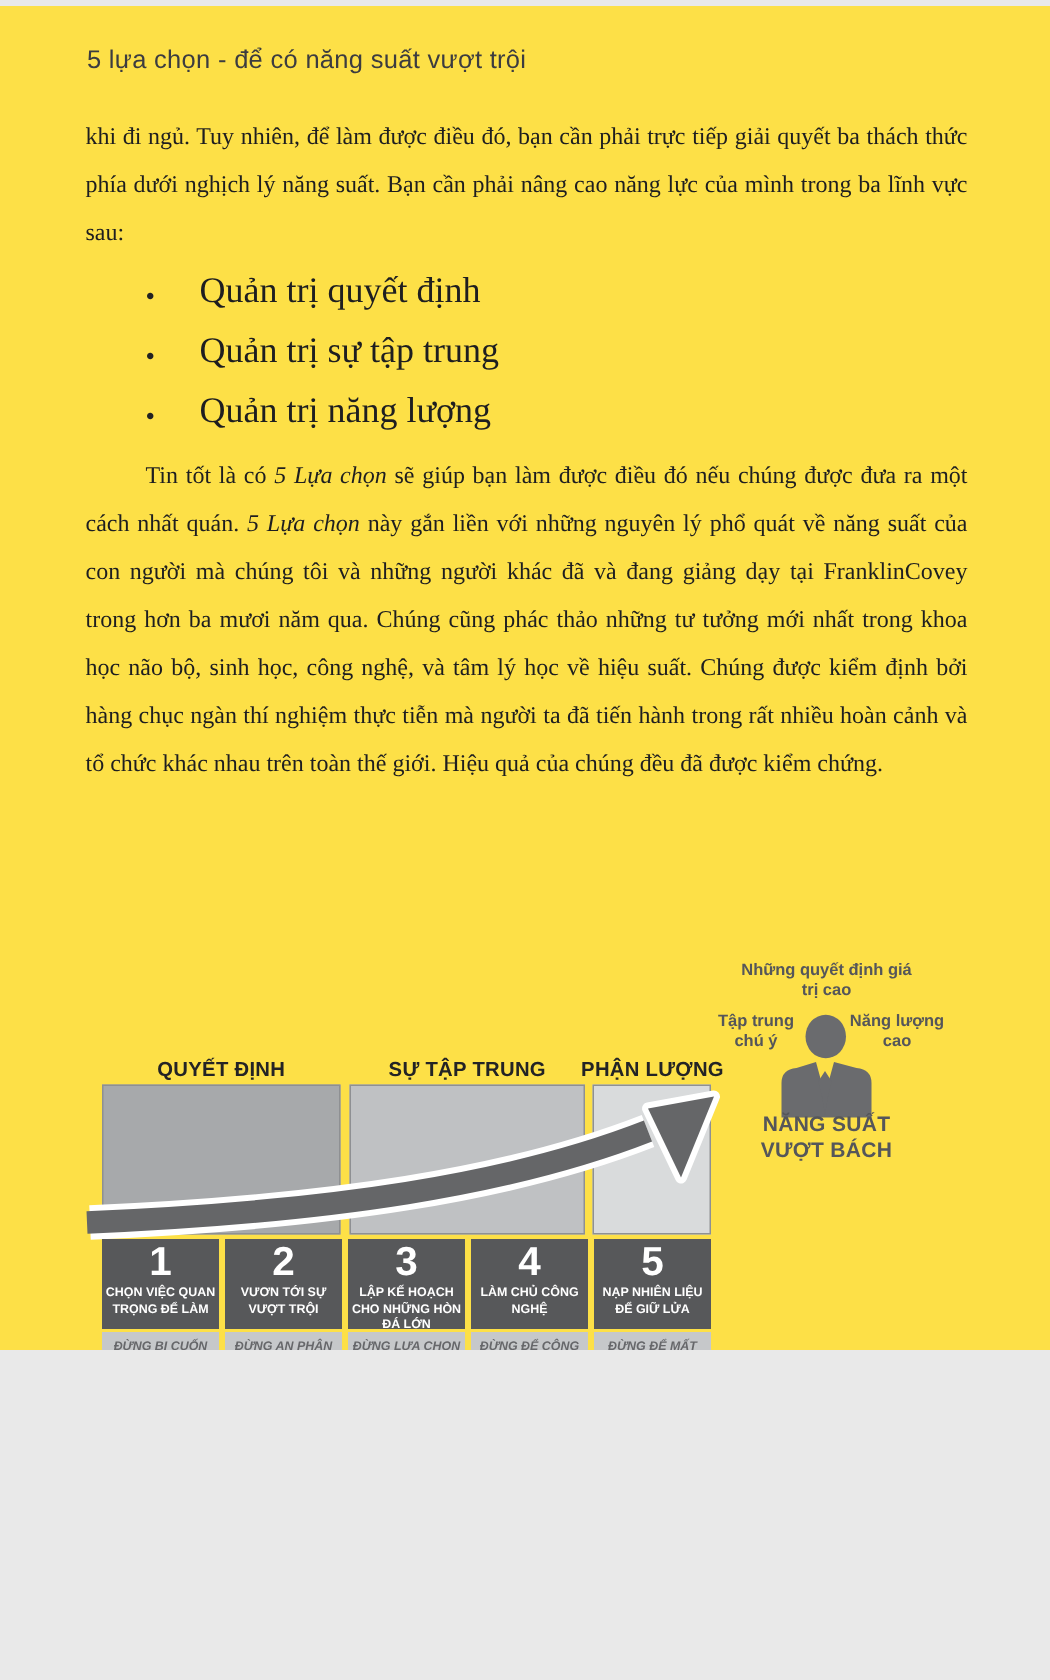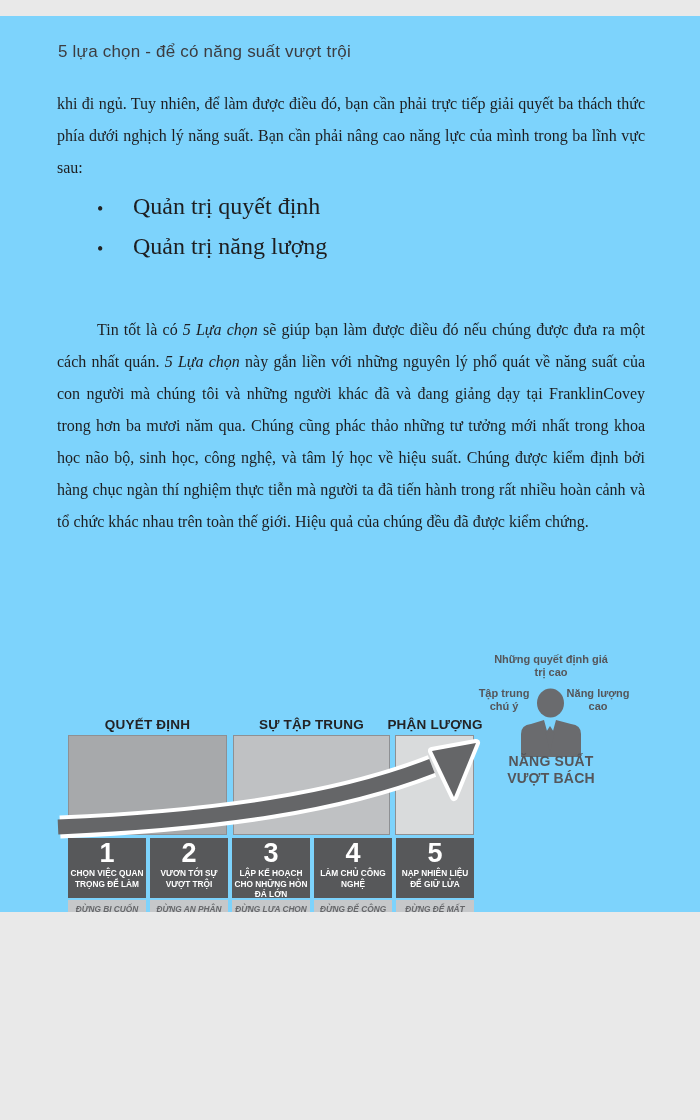--- a/index.html
+++ b/index.html
@@ -1,19 +1,19 @@
 <!DOCTYPE html>
 <html><head>
 <meta charset="utf-8">
 <style>
   * { margin:0; padding:0; box-sizing:border-box; }
   html,body { background:#e9e9e9; }
   #page {
-    position:relative; width:700px; height:896px; margin:16px auto;
-    background:#7dd3fc; overflow:hidden;
+    position:relative; width:700px; height:896px; margin:4px auto;
+    background:#fde047; overflow:hidden;
     font-family:"Liberation Serif", serif; color:#1e1e20;
   }
 
   .running-header {
     position:absolute; left:58px; top:26px; width:560px;
     font-family:"Liberation Sans", sans-serif;
     font-size:17px; color:#3c3c40; letter-spacing:0.2px;
   }
 
   .para {
@@ -71,20 +71,24 @@
 <div id="page">
 
   <div class="running-header">5 lựa chọn - để có năng suất vượt trội</div>
 
   <p class="para" id="para1">khi đi ngủ. Tuy nhiên, để làm được điều đó, bạn cần phải trực tiếp giải quyết ba thách thức phía dưới nghịch lý năng suất. Bạn cần phải nâng cao năng lực của mình trong ba lĩnh vực sau:</p>
 
   <div class="bullet-list">
     <div class="bullet-row">
       <span class="bullet-dot"></span>
       <span class="bullet-text">Quản trị quyết định</span>
+    </div>
+    <div class="bullet-row">
+      <span class="bullet-dot"></span>
+      <span class="bullet-text">Quản trị sự tập trung</span>
     </div>
     <div class="bullet-row">
       <span class="bullet-dot"></span>
       <span class="bullet-text">Quản trị năng lượng</span>
     </div>
   </div>
 
   <p class="para" id="para2"><span>Tin tốt là có </span><span class="it">5 Lựa chọn</span><span> sẽ giúp bạn làm được điều đó nếu chúng được đưa ra một cách nhất quán. </span><span class="it">5 Lựa chọn</span><span> này gắn liền với những nguyên lý phổ quát về năng suất của con người mà chúng tôi và những người khác đã và đang giảng dạy tại FranklinCovey trong hơn ba mươi năm qua. Chúng cũng phác thảo những tư tưởng mới nhất trong khoa học não bộ, sinh học, công nghệ, và tâm lý học về hiệu suất. Chúng được kiểm định bởi hàng chục ngàn thí nghiệm thực tiễn mà người ta đã tiến hành trong rất nhiều hoàn cảnh và tổ chức khác nhau trên toàn thế giới. Hiệu quả của chúng đều đã được kiểm chứng.</span></p>
 
   <div class="fig-label section-label" id="sec1">QUYẾT ĐỊNH</div>

